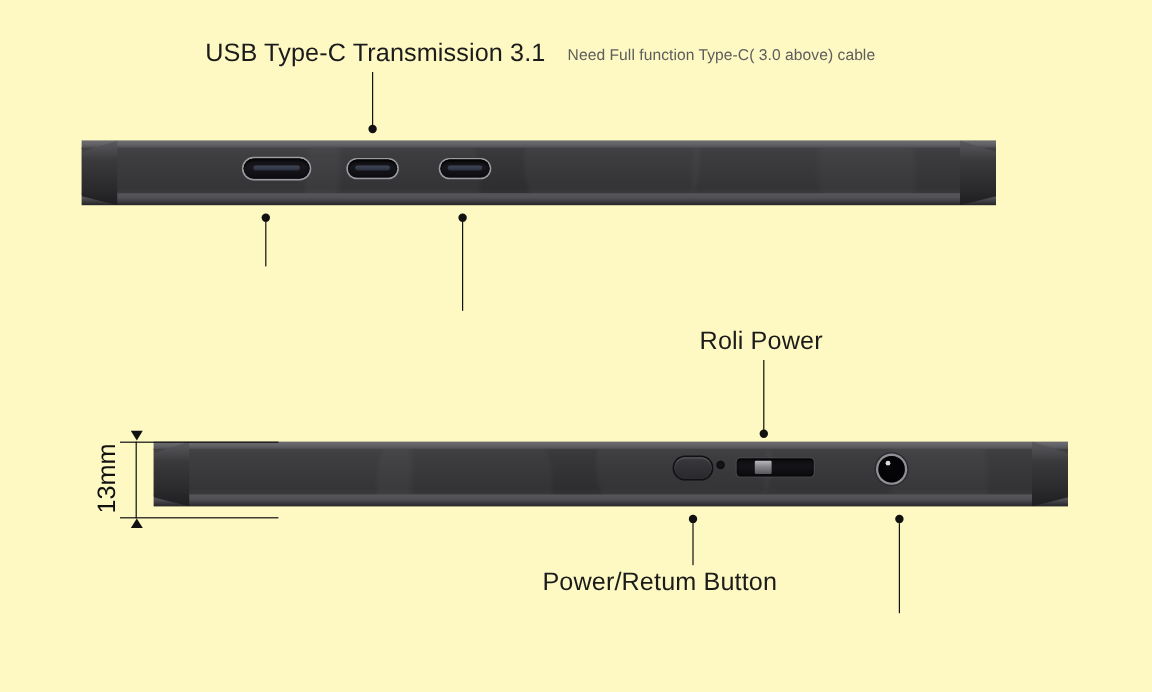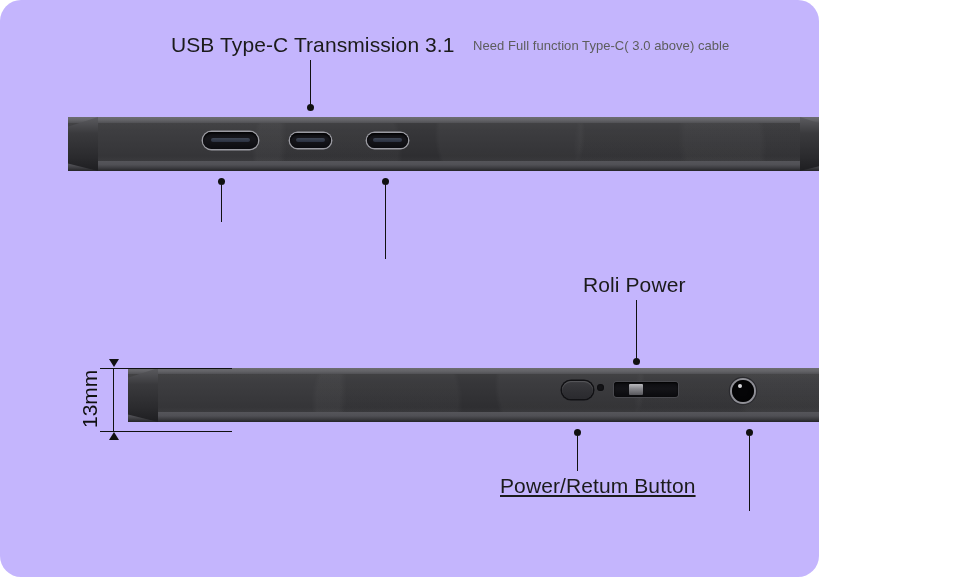--- a/index.html
+++ b/index.html
@@ -6,25 +6,24 @@
     margin: 0;
     padding: 0;
     background: #ffffff;
   }
   body {
     font-family: "Liberation Sans", sans-serif;
     -webkit-font-smoothing: antialiased;
   }
   #stage {
     position: relative;
-    width: 819px;
+    width: 960px;
     height: 577px;
-    background: #c4b5fd;
+    background: #fef9c3;
     overflow: hidden;
-    border-radius: 21px;
   }
 
   
   .label {
     position: absolute;
     color: #1b1b1b;
     font-size: 21px;
     line-height: 1;
     white-space: nowrap;
     letter-spacing: 0.1px;
@@ -277,21 +276,21 @@
       </div>
 
       <div class="audio-jack" style="left:604px; top:12px; width:22px; height:22px;">
         <div class="glint"></div>
       </div>
     </div>
   </div>
 
   <div class="leader-dot" style="left:574px; top:429px;"></div>
   <div class="leader" style="left:577px; top:436px; height:35px;"></div>
-  <div class="label" style="left:500px; top:475px;text-decoration:underline;">Power/Retum Button</div>
+  <div class="label" style="left:452px; top:475px;">Power/Retum Button</div>
 
   <div class="leader-dot" style="left:746px; top:429px;"></div>
   <div class="leader" style="left:749px; top:436px; height:75px;"></div>
 
   <div>
 
     <div class="dim-line" style="left:100px; top:368px; width:132px; height:1px;"></div>
 
     <div class="dim-line" style="left:100px; top:431px; width:132px; height:1px;"></div>
 

